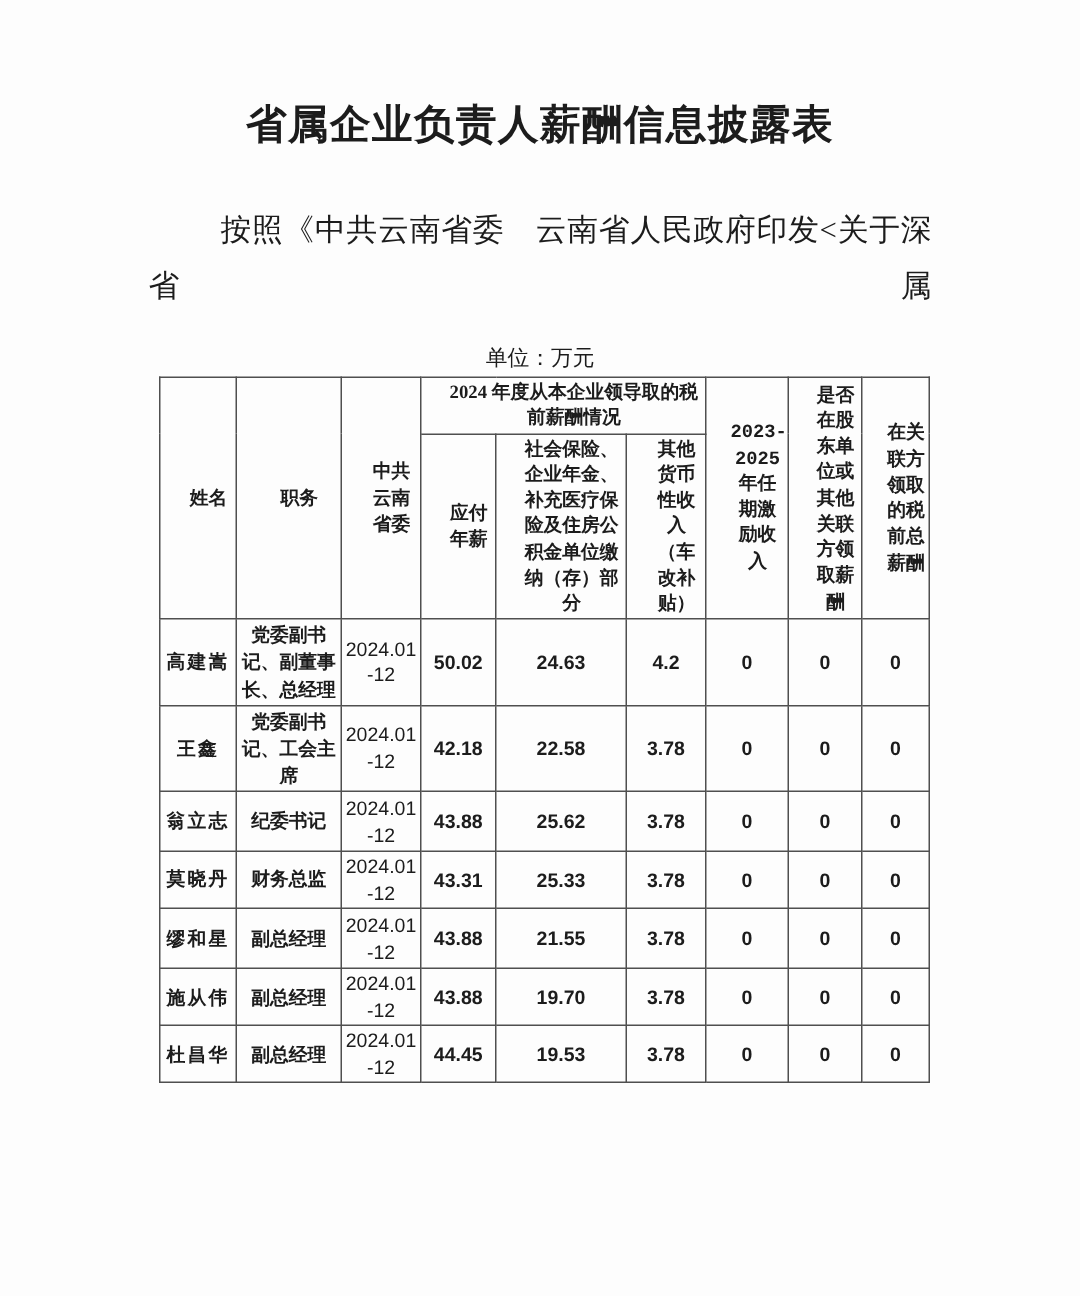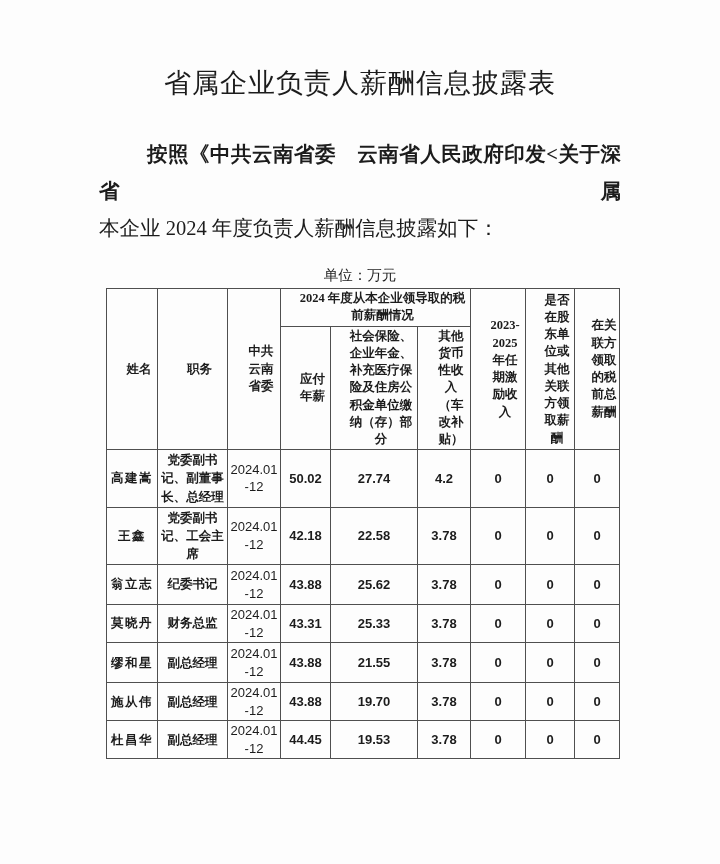--- a/index.html
+++ b/index.html
@@ -10,37 +10,37 @@
     color: #1c1c1c;
     font-family: "Liberation Serif", serif;
     overflow: hidden;
   }
   .page { width: 720px; height: 864px; position: relative; }
 
   .doc-title {
     padding-top: 64px;
     text-align: center;
     font-size: 27px;
-    font-weight: normal;
+    font-weight: bold;
     letter-spacing: 1px;
     line-height: 38px;
   }
 
   .intro {
     width: 522px;
     margin: 34px 0 0 99px;
     font-size: 20.5px;
     line-height: 37px;
   }
   .intro-line {
     display: block;
     text-align: justify;
     text-align-last: justify;
   }
-  .intro-line.first { text-indent: 48px; font-weight: bold; }
+  .intro-line.first { text-indent: 48px; }
   .intro-line.last { text-align-last: left; }
 
   .unit-label {
     width: 520px;
     margin: 19px 0 0 100px;
     text-align: center;
     font-size: 14.5px;
     font-weight: 400;
   }
 
@@ -77,21 +77,21 @@
     font-weight: 400;
     word-break: break-all;
     line-height: 1.35;
     margin-top: 46px;
   }
   td.c-num {
     font-family: "Liberation Sans", sans-serif;
     font-size: 13px;
     font-weight: 700;
   }
-  .th-num { font-family: Liberation Serif, serif; }
+  .th-num { font-family: Liberation Mono, monospace; }
   tr.r1 td { height: 54px; }
   tr.r2 td { height: 56px; }
   tr.r3 td { height: 40px; }
   tr.r4 td { height: 37px; }
   tr.r5 td { height: 40px; }
   tr.r6 td { height: 38px; }
   tr.r7 td { height: 33px; }
 
   .notes {
     margin: 9px 0 0 106px;
@@ -105,21 +105,20 @@
 </style>
 </head>
 <body>
 
 <div class="page">
 
   <div class="doc-title">省属企业负责人薪酬信息披露表</div>
 
   <div class="intro">
     <span class="intro-line first">按照《中共云南省委　云南省人民政府印发&lt;关于深省属</span>
-    <span class="intro-line last">本企业 2024 年度负责人薪酬信息披露如下：</span>
   </div>
 
   <div class="unit-label">单位：万元</div>
 
   <table class="salary-table">
     <colgroup>
       <col style="width:51px">
         <col style="width:70px">
         <col style="width:53px">
       <col style="width:50px">
@@ -144,21 +143,21 @@
         <th>社会保险、企业年金、补充医疗保险及住房公积金单位缴纳（存）部分</th>
         <th>其他货币性收入（车改补贴）</th>
       </tr>
     </thead>
     <tbody>
       <tr class="r1">
         <td class="c-cjk c-name">高建嵩</td>
         <td class="c-cjk">党委副书记、副董事长、总经理</td>
         <td class="c-tenure">2024.01-12</td>
         <td class="c-num">50.02</td>
-        <td class="c-num">27.74</td>
+        <td class="c-num">24.63</td>
         <td class="c-num">4.2</td>
         <td class="c-num">0</td>
         <td class="c-num">0</td>
         <td class="c-num">0</td>
       </tr>
       <tr class="r2">
         <td class="c-cjk c-name">王鑫</td>
         <td class="c-cjk">党委副书记、工会主席</td>
         <td class="c-tenure">2024.01-12</td>
         <td class="c-num">42.18</td>

